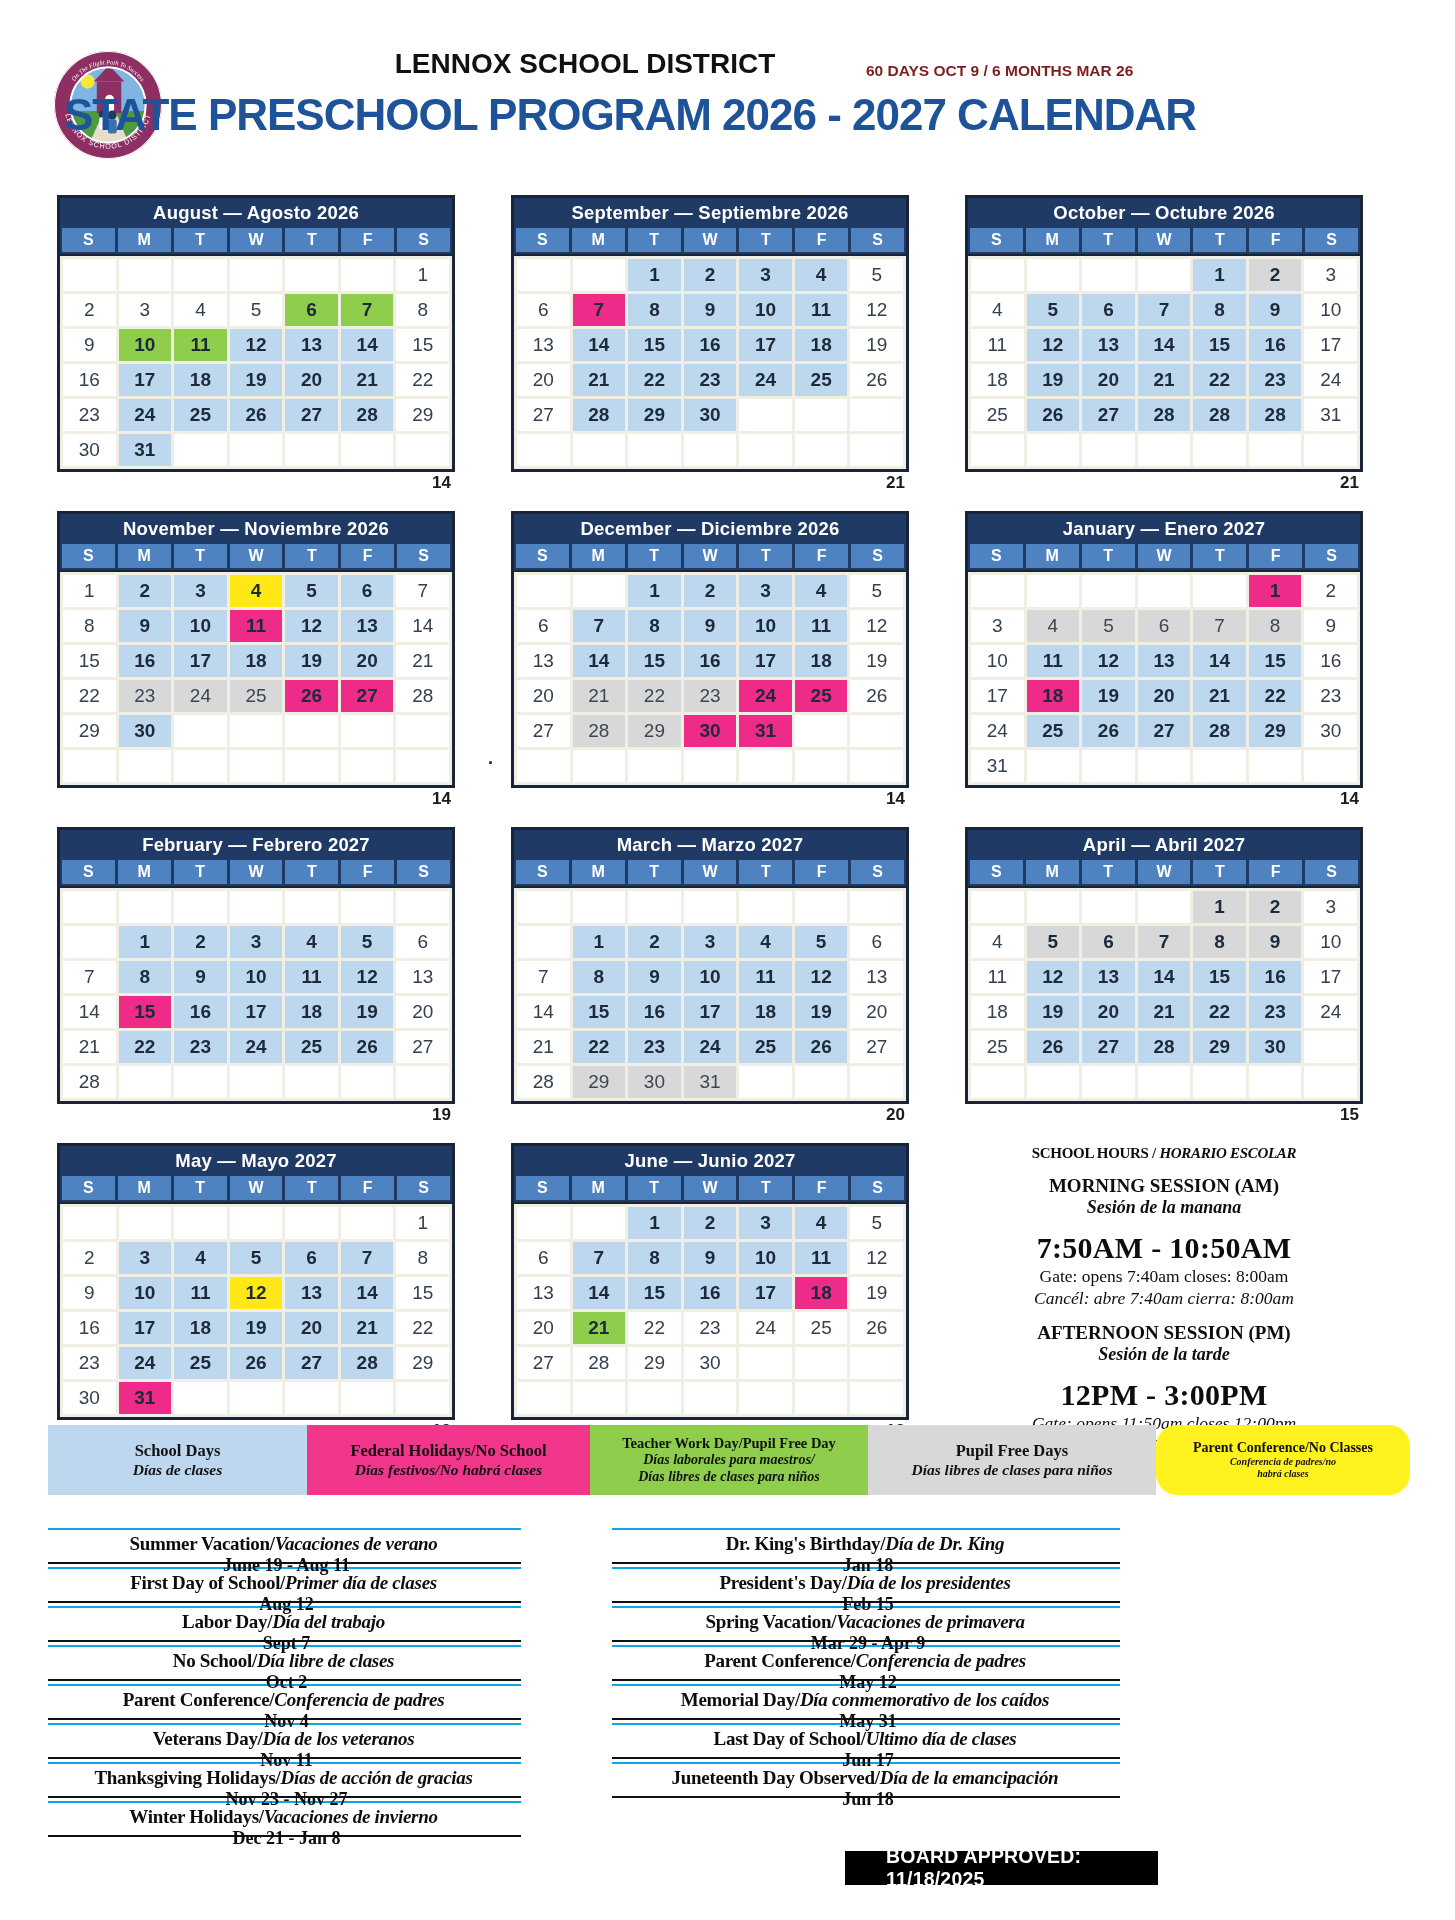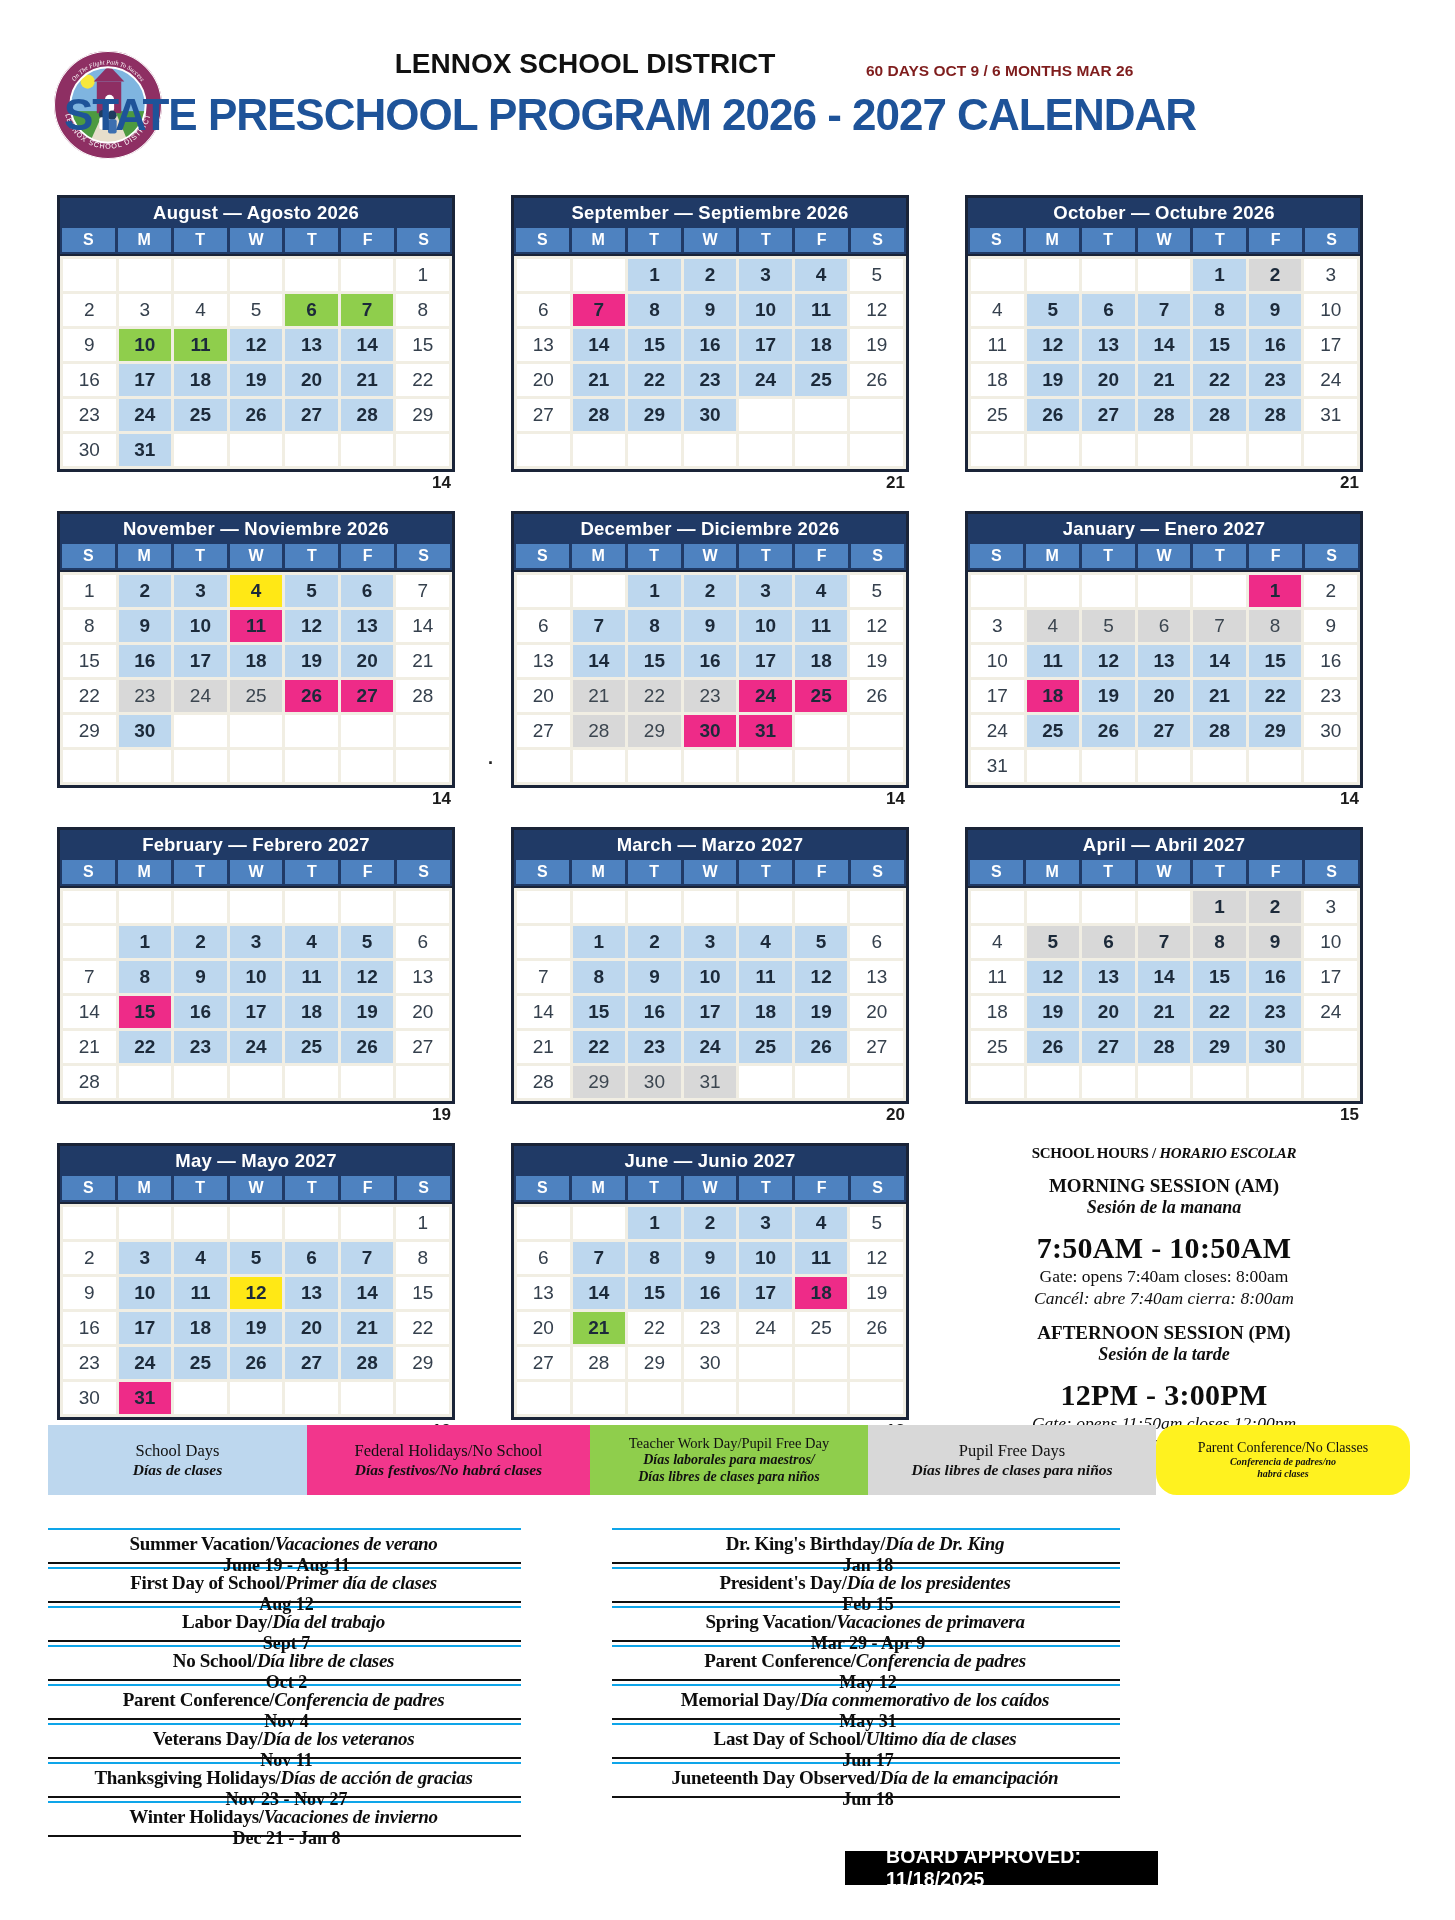--- a/index.html
+++ b/index.html
@@ -48,21 +48,21 @@
 
   
   .legend{position:absolute;left:48px;top:1425px;width:1362px;height:70px;display:flex;
     font-family:"Liberation Serif",serif;text-align:center;}
   .lg-box{display:flex;flex-direction:column;justify-content:center;line-height:1.2;color:#111;}
   .lg-box:nth-child(1){flex:0 0 259px;}
   .lg-box:nth-child(2){flex:0 0 283px;}
   .lg-box:nth-child(3){flex:0 0 278px;}
   .lg-box:nth-child(4){flex:0 0 288px;}
   .lg-box:nth-child(5){flex:0 0 254px;}
-  .lg-en{font-size:16.5px;font-weight:normal;}
+  .lg-en{font-size:16.5px;font-weight:bold;}
   .lg-es{font-size:15.5px;font-weight:bold;font-style:italic;}
   .lg-box:nth-child(3) .lg-en{font-size:14.5px;}
   .lg-box:nth-child(3) .lg-es{font-size:14px;}
   .lg-box:nth-child(5) .lg-en{font-size:14px;}
   .lg-box:nth-child(5) .lg-es{font-size:10px;}
 
   
   .events{position:absolute;top:1528px;font-family:"Liberation Serif",serif;}
   .events-left{left:48px;width:473px;}
   .events-right{left:612px;width:508px;}

